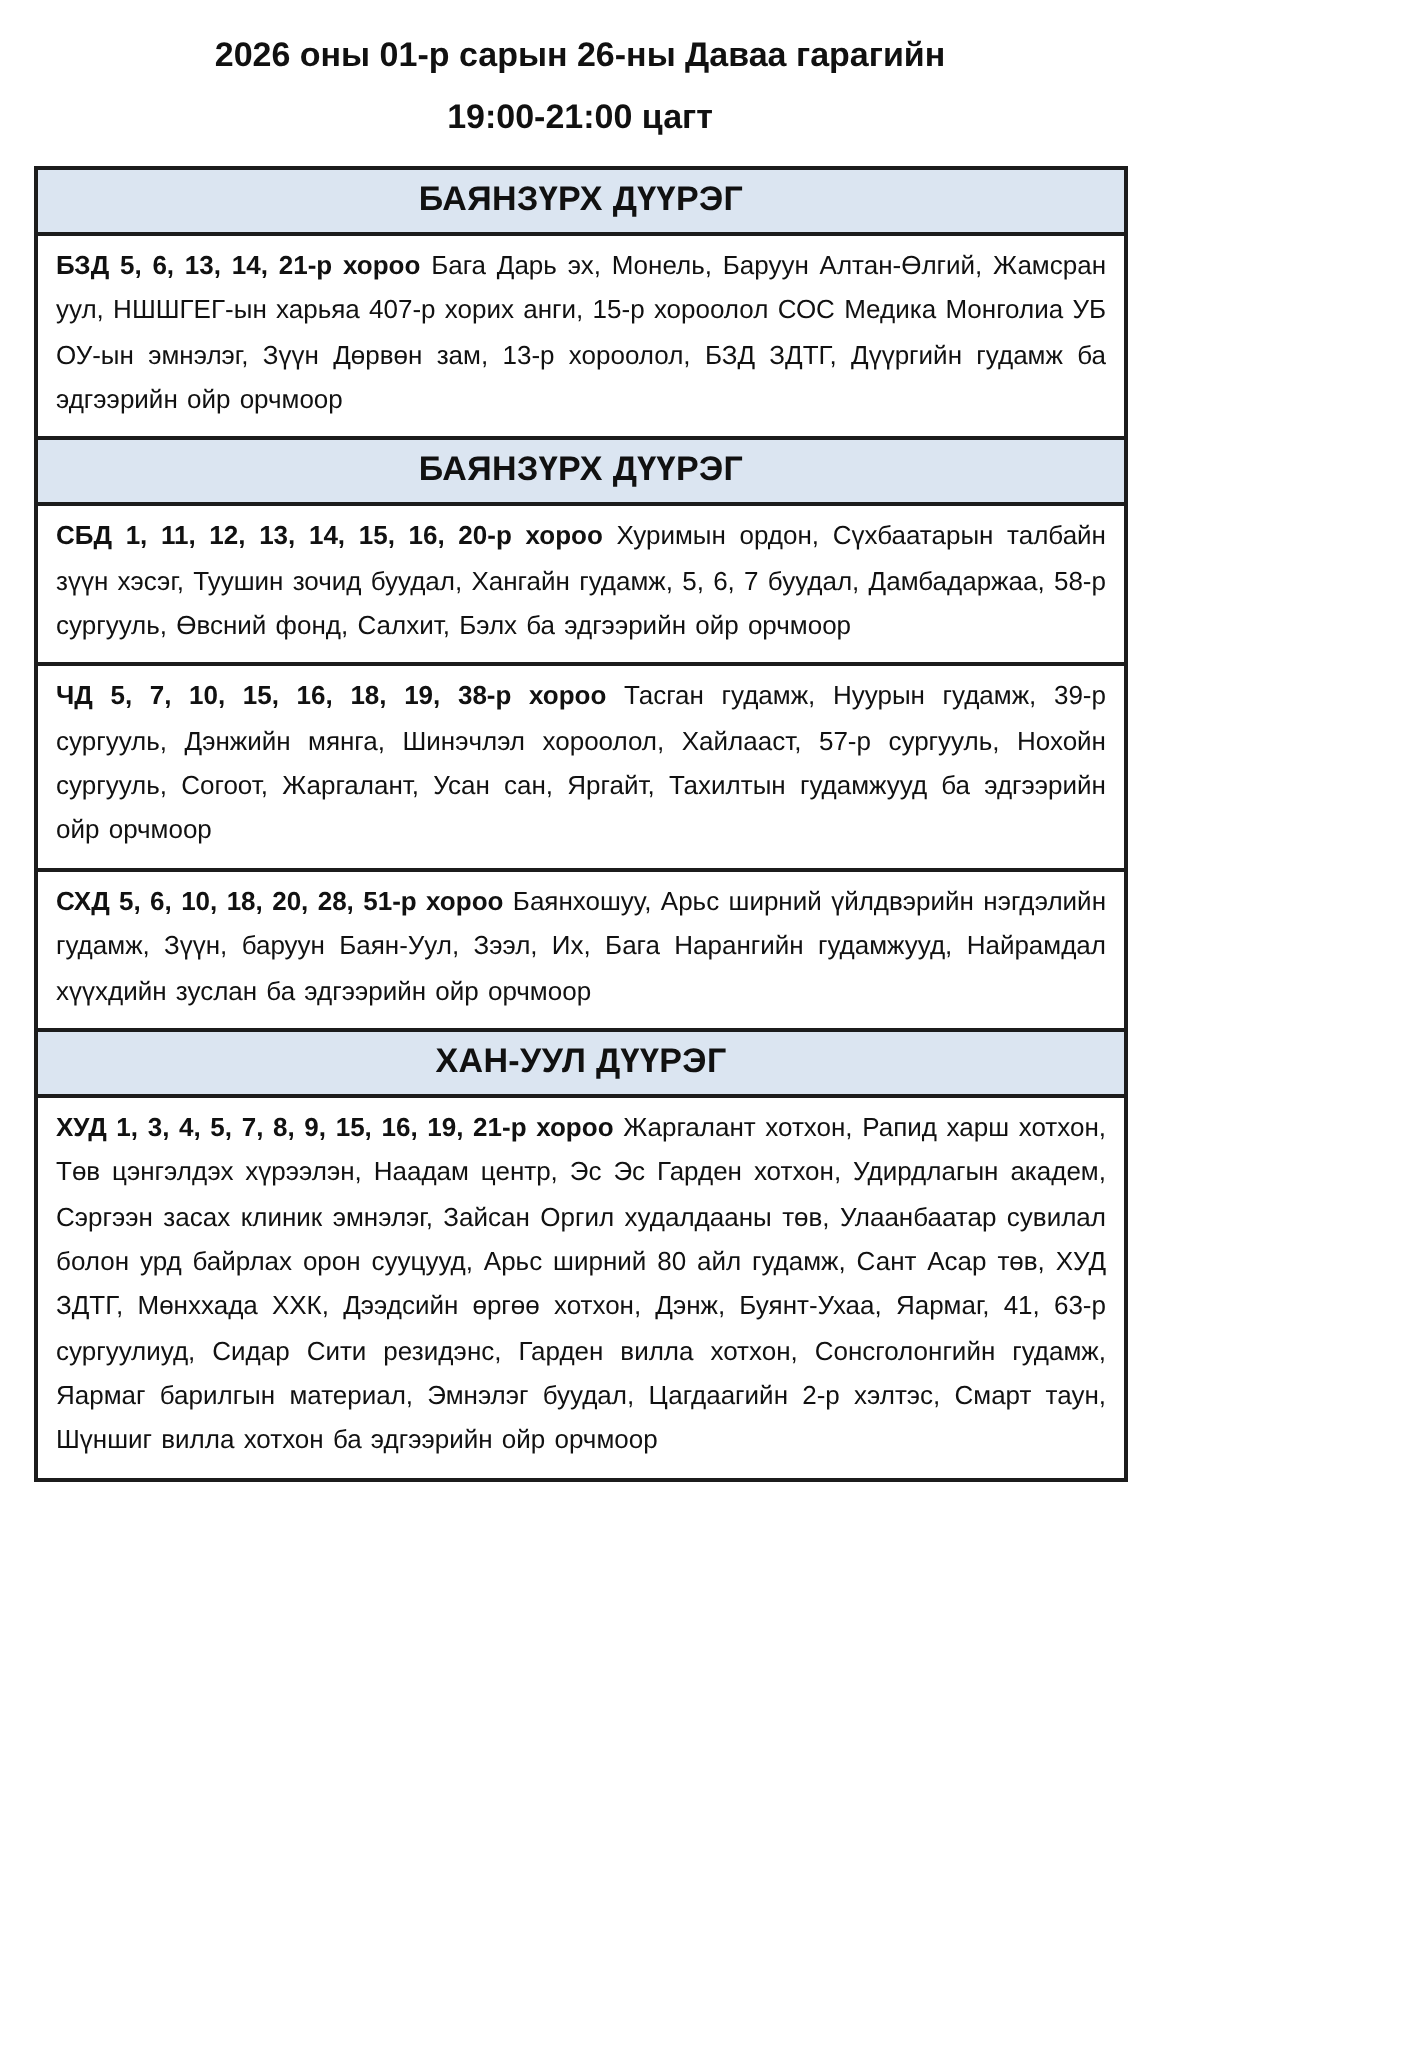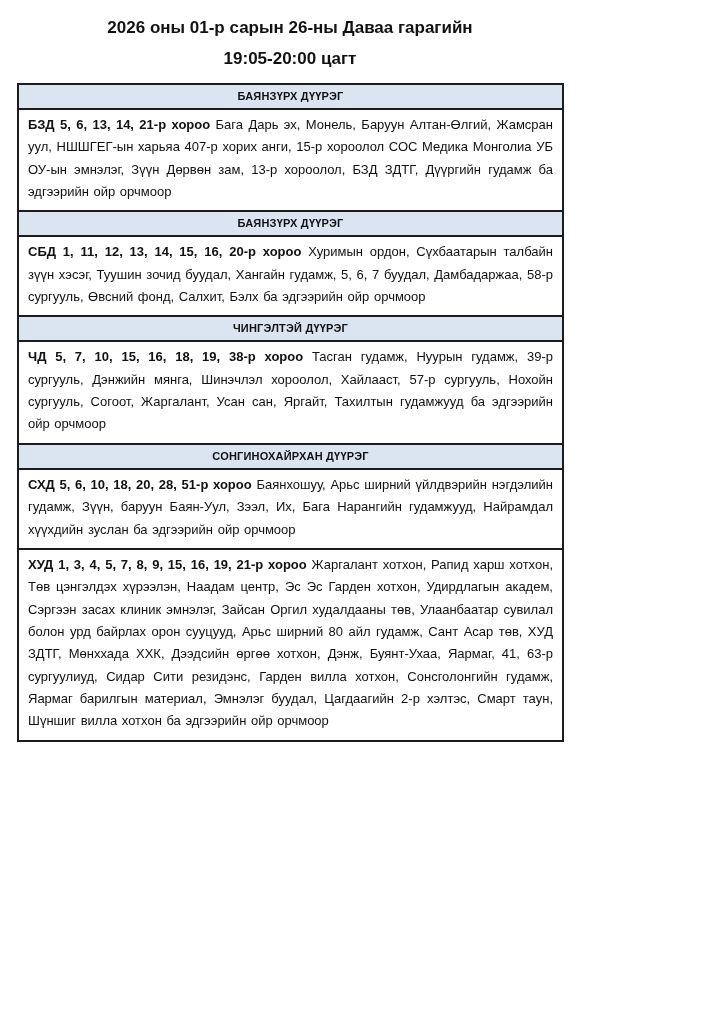--- a/index.html
+++ b/index.html
@@ -35,21 +35,21 @@
     background:#fff;
   }
   .district-section + .district-section{
     border-top:2px solid var(--border);
   }
   .district-header{
     background:var(--header-bg);
     border-bottom:2px solid var(--border);
     text-align:center;
     font-weight:bold;
-    font-size:11px;
+    font-size:17px;
     padding:5px 8px 6px 8px;
     letter-spacing:.2px;
   }
   .district-body{
     padding:4px 9px 7px 9px;
     font-size:13px;
     line-height:1.72;
     text-align:justify;
     word-spacing:1px;
   }
@@ -57,21 +57,21 @@
     font-weight:bold;
   }
 </style>
 </head>
 <body>
 
 <div class="page">
 
   <div class="doc-title">
     <div>2026 оны 01-р сарын 26-ны Даваа гарагийн</div>
-    <div>19:05-20:00 цагт</div>
+    <div>19:00-21:00 цагт</div>
   </div>
 
   <div class="districts-table" id="sections-container">
   <section class="district-section">
     <div class="district-header">
       <span class="district-name">БАЯНЗҮРХ ДҮҮРЭГ</span>
     </div>
     <div class="district-body">
       <span class="khoroo-list">БЗД 5, 6, 13, 14, 21-р хороо</span>
       <span class="area-list">Бага Дарь эх, Монель, Баруун Алтан-Өлгий, Жамсран уул, НШШГЕГ-ын харьяа 407-р хорих анги, 15-р хороолол СОС Медика Монголиа УБ ОУ-ын эмнэлэг, Зүүн Дөрвөн зам, 13-р хороолол, БЗД ЗДТГ, Дүүргийн гудамж ба эдгээрийн ойр орчмоор</span>
@@ -82,40 +82,37 @@
     <div class="district-header">
       <span class="district-name">БАЯНЗҮРХ ДҮҮРЭГ</span>
     </div>
     <div class="district-body">
       <span class="khoroo-list">СБД 1, 11, 12, 13, 14, 15, 16, 20-р хороо</span>
       <span class="area-list">Хуримын ордон, Сүхбаатарын талбайн зүүн хэсэг, Туушин зочид буудал, Хангайн гудамж, 5, 6, 7 буудал, Дамбадаржаа, 58-р сургууль, Өвсний фонд, Салхит, Бэлх ба эдгээрийн ойр орчмоор</span>
     </div>
   </section>
 
   <section class="district-section">
-    <div class="district-header">
-      <span class="district-name">ЧИНГЭЛТЭЙ ДҮҮРЭГ</span>
-    </div>
     <div class="district-body">
       <span class="khoroo-list">ЧД 5, 7, 10, 15, 16, 18, 19, 38-р хороо</span>
       <span class="area-list">Тасган гудамж, Нуурын гудамж, 39-р сургууль, Дэнжийн мянга, Шинэчлэл хороолол, Хайлааст, 57-р сургууль, Нохойн сургууль, Согоот, Жаргалант, Усан сан, Яргайт, Тахилтын гудамжууд ба эдгээрийн ойр орчмоор</span>
     </div>
   </section>
 
   <section class="district-section">
-    <div class="district-header">
-      <span class="district-name">СОНГИНОХАЙРХАН ДҮҮРЭГ</span>
-    </div>
     <div class="district-body">
       <span class="khoroo-list">СХД 5, 6, 10, 18, 20, 28, 51-р хороо</span>
       <span class="area-list">Баянхошуу, Арьс ширний үйлдвэрийн нэгдэлийн гудамж, Зүүн, баруун Баян-Уул, Зээл, Их, Бага Нарангийн гудамжууд, Найрамдал хүүхдийн зуслан ба эдгээрийн ойр орчмоор</span>
     </div>
   </section>
 
   <section class="district-section">
+    <div class="district-header">
+      <span class="district-name">ХАН-УУЛ ДҮҮРЭГ</span>
+    </div>
     <div class="district-body">
       <span class="khoroo-list">ХУД 1, 3, 4, 5, 7, 8, 9, 15, 16, 19, 21-р хороо</span>
       <span class="area-list">Жаргалант хотхон, Рапид харш хотхон, Төв цэнгэлдэх хүрээлэн, Наадам центр, Эс Эс Гарден хотхон, Удирдлагын академ, Сэргээн засах клиник эмнэлэг, Зайсан Оргил худалдааны төв, Улаанбаатар сувилал болон урд байрлах орон сууцууд, Арьс ширний 80 айл гудамж, Сант Асар төв, ХУД ЗДТГ, Мөнххада ХХК, Дээдсийн өргөө хотхон, Дэнж, Буянт-Ухаа, Яармаг, 41, 63-р сургуулиуд, Сидар Сити резидэнс, Гарден вилла хотхон, Сонсголонгийн гудамж, Яармаг барилгын материал, Эмнэлэг буудал, Цагдаагийн 2-р хэлтэс, Смарт таун, Шүншиг вилла хотхон ба эдгээрийн ойр орчмоор</span>
     </div>
   </section>
 </div>
 
 </div>
 
 </body></html>

